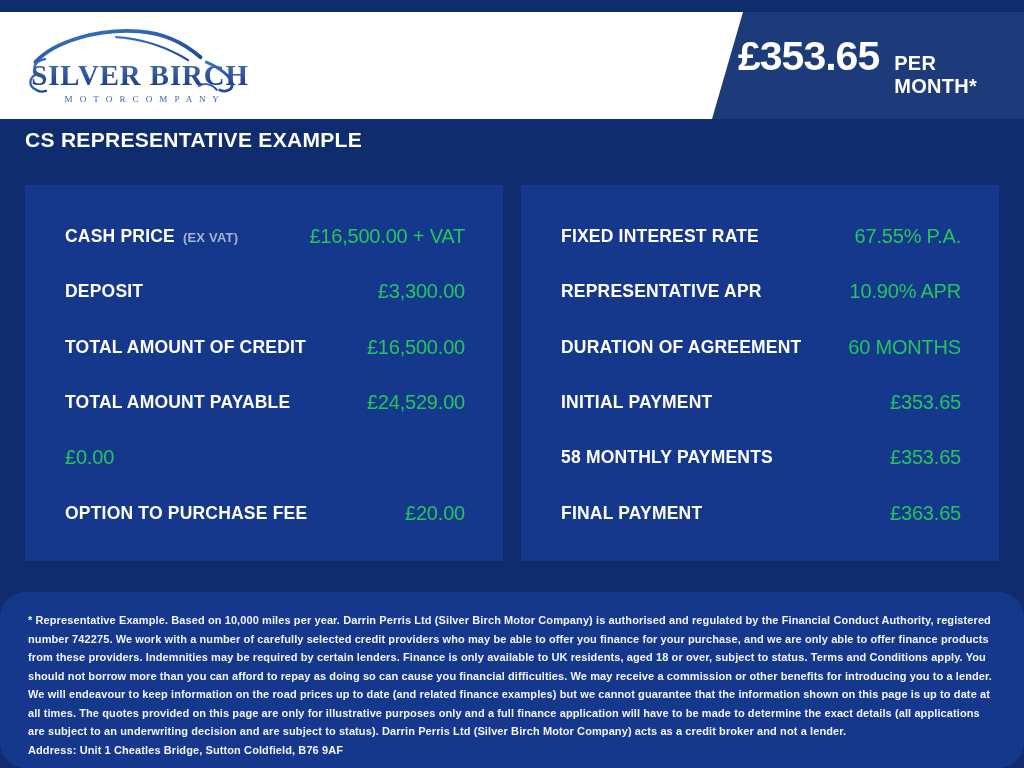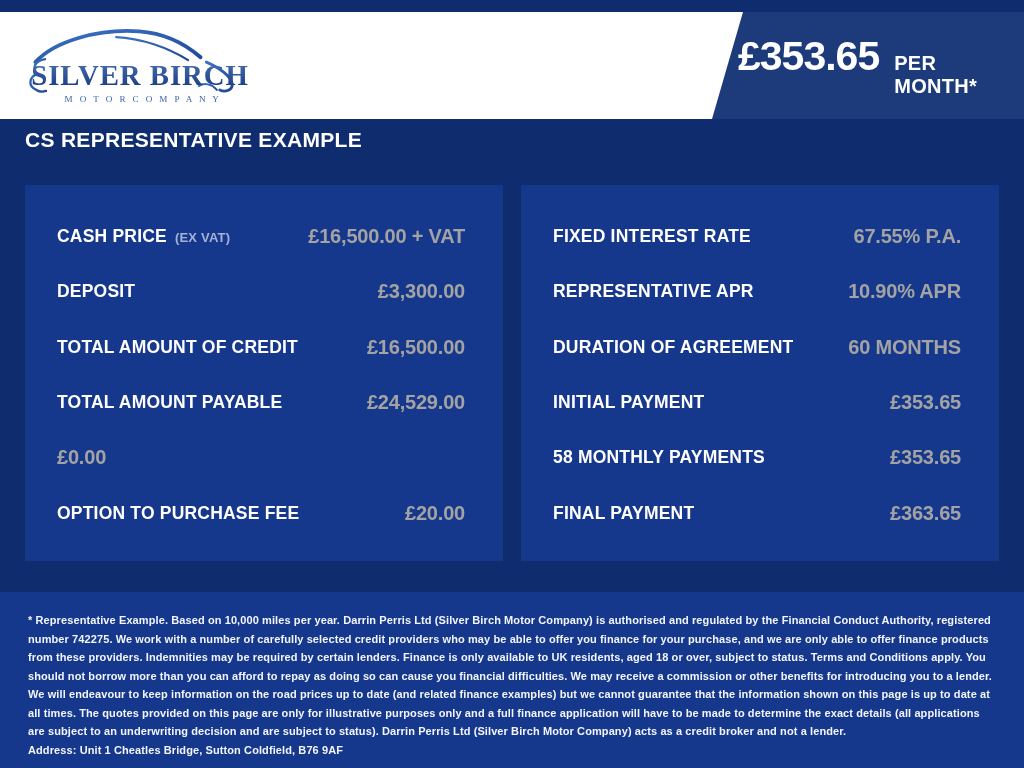--- a/index.html
+++ b/index.html
@@ -29,38 +29,38 @@
   .main{position:absolute;top:100px;left:0;width:1024px;}
   .page-title{
     margin:28px 0 0 25px;color:#ffffff;font-size:21px;font-weight:700;
     letter-spacing:.3px;line-height:24px;
   }
   .panels{
     display:flex;gap:18px;margin:33px 25px 0 25px;
   }
   .panel{
     flex:1;background:#16388c;height:376px;box-sizing:border-box;
-    padding:24px 38px 20px 32px;display:flex;flex-direction:column;
+    padding:24px 38px 20px 40px;display:flex;flex-direction:column;
   }
   .row{
     height:56px;display:flex;align-items:center;justify-content:space-between;
   }
   .row-label{
     color:#ffffff;font-size:17.5px;font-weight:700;letter-spacing:.2px;white-space:nowrap;
   }
   .row-note{
     color:#a4b2d6;font-size:13px;font-weight:700;margin-left:8px;
   }
   .row-value{
-    color:#a3a3a3;font-size:20px;font-weight:700;letter-spacing:-.2px;white-space:nowrap;text-align:right;
+    color:#22c55e;font-size:20px;font-weight:400;letter-spacing:-.2px;white-space:nowrap;text-align:right;
   }
   
   .footer{
     position:absolute;left:0;top:592px;width:1024px;height:176px;background:#16388c;
-    box-sizing:border-box;padding:19px 30px 0 28px;
+    box-sizing:border-box;padding:19px 30px 0 28px;border-radius:26px;
   }
   .footer p{
     margin:0;color:#f2f5fb;font-size:11px;font-weight:700;line-height:18.5px;
     letter-spacing:.1px;
   }
 </style>
 </head>
 <body>
 
 <div class="page">

